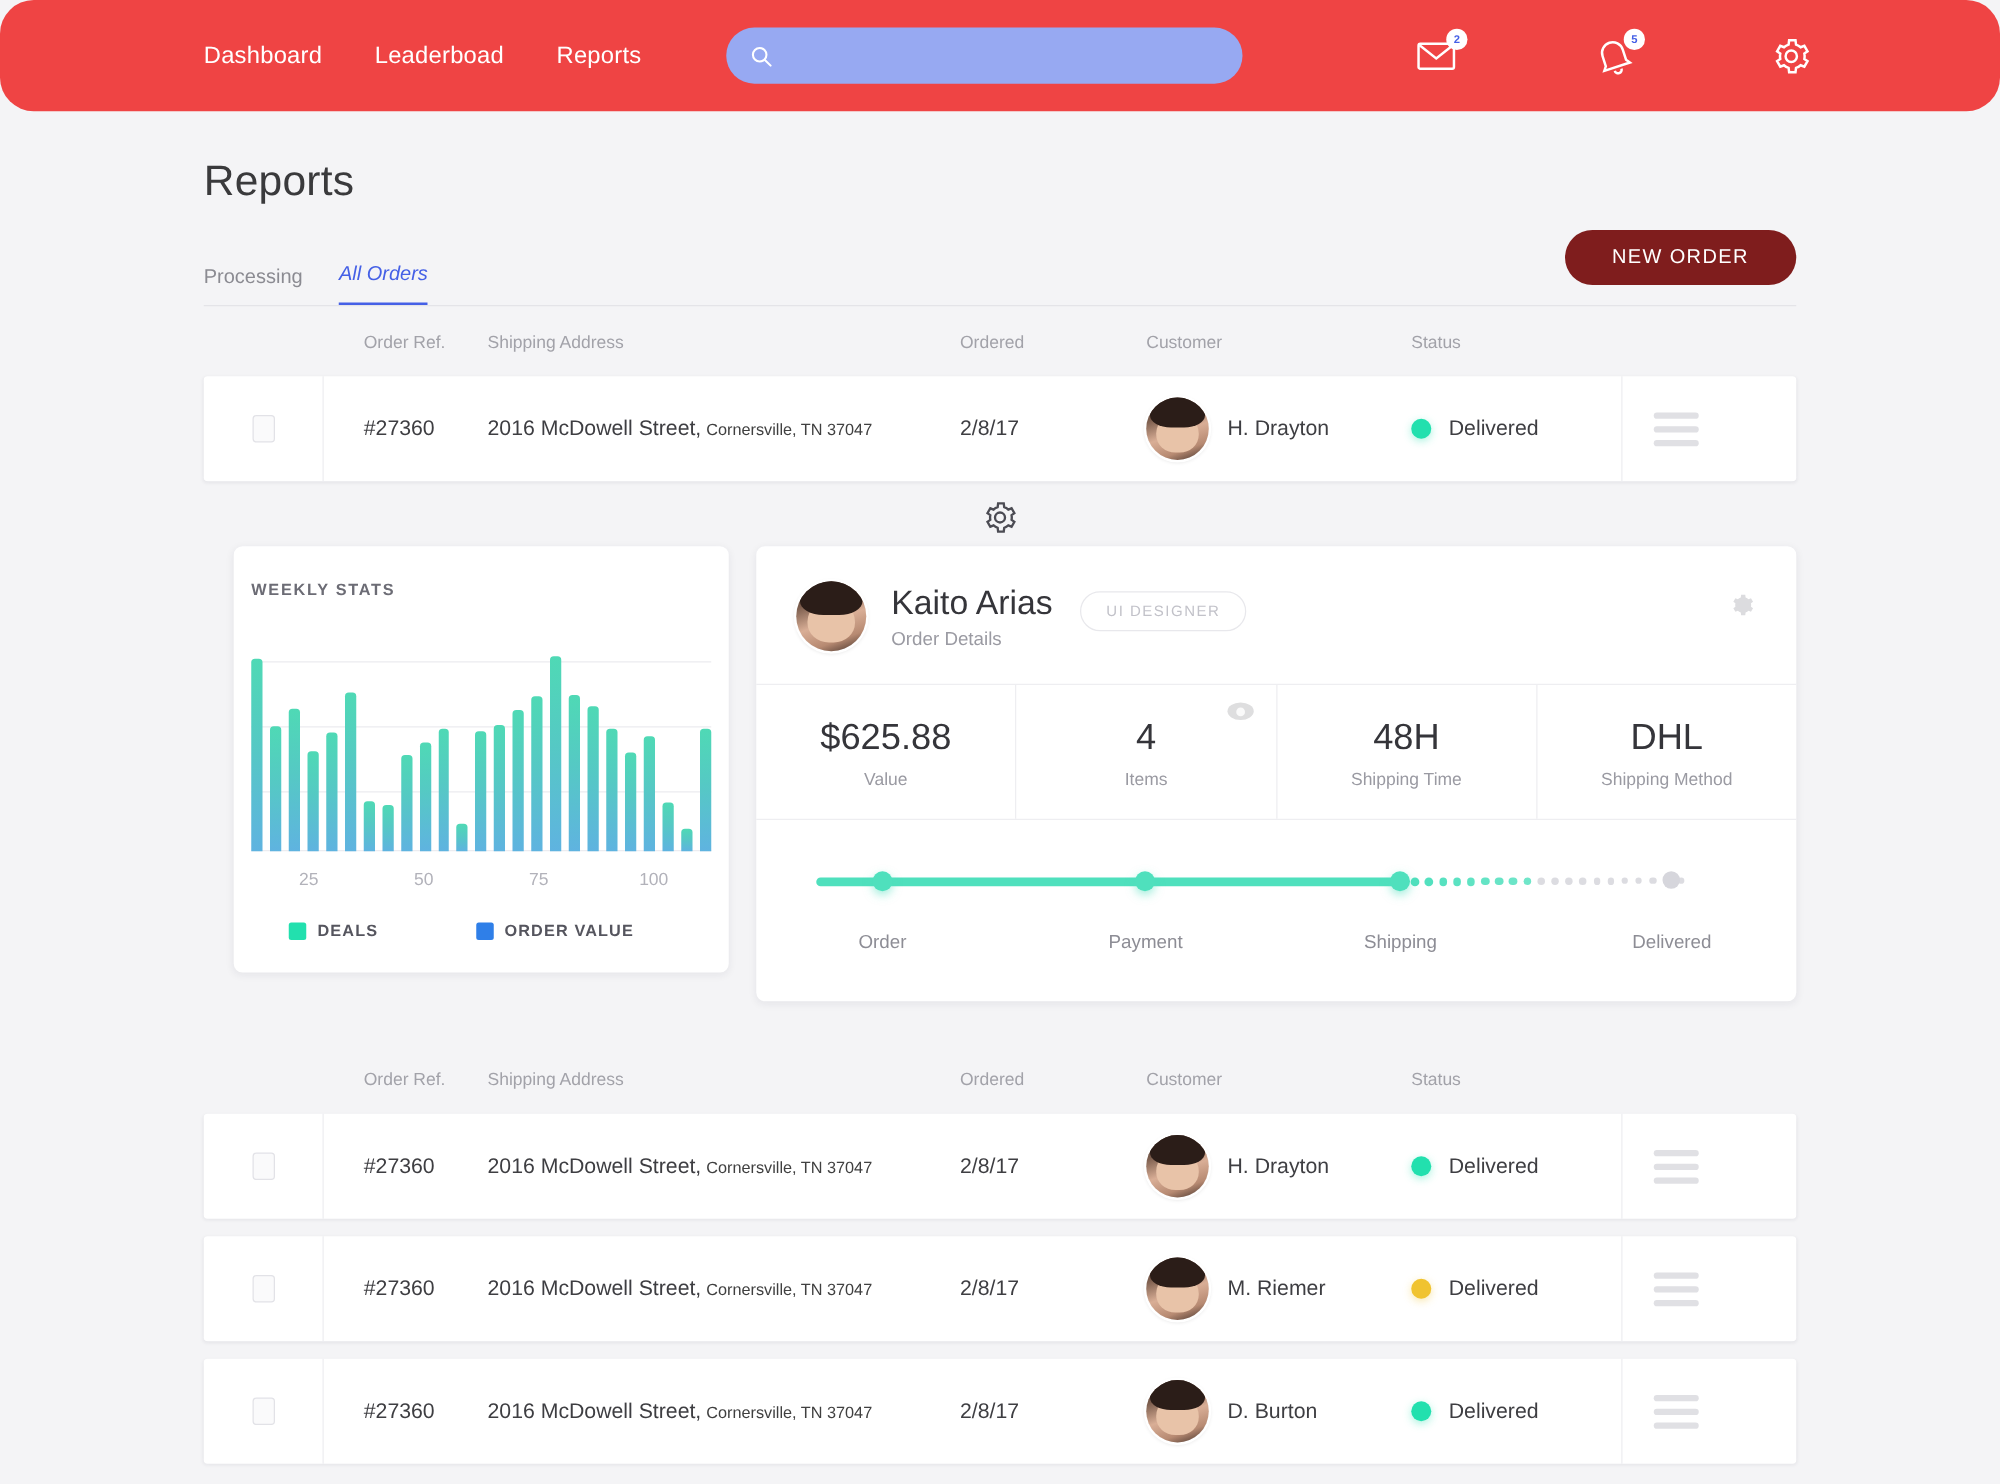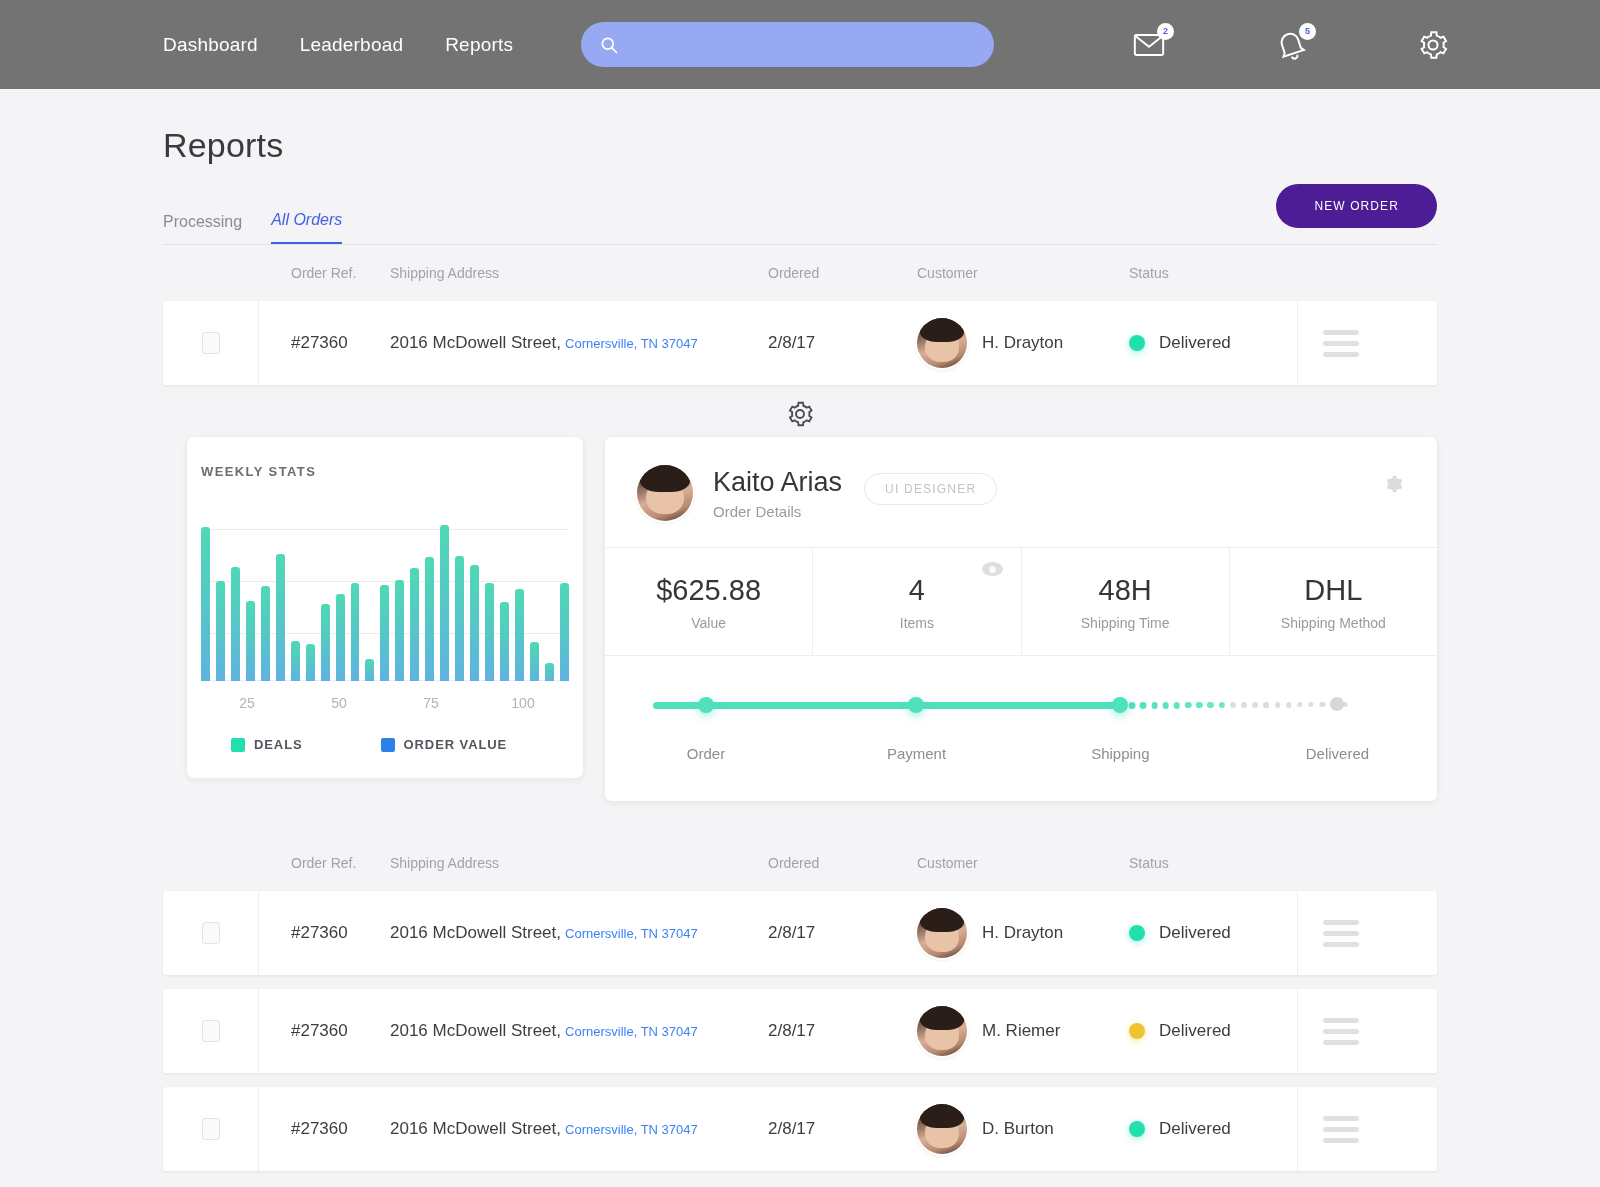--- a/index.html
+++ b/index.html
@@ -6,23 +6,24 @@
   html, body {
     width: 1600px; height: 1187px;
     background: #f4f4f6;
     font-family: "Liberation Sans", sans-serif;
     overflow: hidden;
   }
 
   
   .topbar {
     height: 89px; width: 100%;
-    background: #737373;
+    background: #ef4444;
     display: flex; align-items: center;
     position: relative;
+    border-radius: 27px;
   }
   .nav-links { display: flex; align-items: center; margin-left: 163px; gap: 42px; }
   .nav-link {
     color: #ffffff; font-size: 19px; letter-spacing: .2px;
     cursor: pointer; white-space: nowrap;
   }
   .searchbox {
     margin-left: 68px;
     width: 413px; height: 45px;
     background: #97a9f2; border-radius: 23px;
@@ -59,24 +60,24 @@
     border-bottom: 1px solid #e4e4e8;
     padding-bottom: 0; position: relative; height: 50px;
   }
   .tab {
     font-size: 16px; color: #8b8b92; cursor: pointer;
     padding-bottom: 13px; margin-right: 29px;
   }
   .tab.active { color: #4560e6; border-bottom: 2px solid #4560e6; font-style: italic; }
   .new-order-btn {
     position: absolute; right: 0; bottom: 16px;
-    background: #4c1d95; color: #fff;
+    background: #7f1d1d; color: #fff;
     border: none; border-radius: 22px;
     height: 44px; padding: 0 38px;
-    font-size: 12px; letter-spacing: 1.1px; cursor: pointer;
+    font-size: 16px; letter-spacing: 1.1px; cursor: pointer;
     font-family: "Liberation Sans", sans-serif;
   }
 
   
   .thead { display: flex; align-items: center; height: 56px; padding-left: 0; }
   .thead .th { font-size: 14px; color: #a2a2a9; }
   .col-check  { width: 96px; flex: none; }
   .col-ref    { width: 131px; flex: none; }
   .col-addr   { width: 378px; flex: none; }
   .col-ord    { width: 149px; flex: none; }
@@ -91,21 +92,21 @@
     box-shadow: 0 1px 3px rgba(30,30,60,.07);
     margin-bottom: 14px;
   }
   .cell { font-size: 17px; color: #3e3e42; display: flex; align-items: center; }
   .check-cell { width: 96px; flex:none; display: flex; align-items: center; justify-content: center;
                 border-right: 1px solid #eeeef1; height: 100%; }
   .checkbox { width: 18px; height: 22px; border: 1px solid #e2e2e7; border-radius: 3px; background:#fafafb; cursor: pointer;}
   .ref-cell  { width: 131px; flex:none; padding-left: 32px; }
   .addr-cell { width: 378px; flex:none; }
   .addr-main { font-size: 17px; color: #3e3e42; }
-  .addr-sub  { font-size: 13px; color: #3b82f6; margin-left: 4px; }
+  .addr-sub  { font-size: 13px; color: #404040; margin-left: 4px; }
   .ord-cell  { width: 149px; flex:none; }
   .cust-cell { width: 212px; flex:none; }
   .avatar {
     width: 50px; height: 50px; border-radius: 50%;
     background: linear-gradient(160deg,#4b3a34 0%,#7a5c4c 28%,#d9ae96 55%,#b78a72 78%,#3a2a24 100%);
     margin-right: 15px; flex: none;
     box-shadow: 0 0 0 2px #fff, 0 1px 4px rgba(0,0,0,.2);
     position: relative; overflow: hidden;
   }
   .avatar::before{

